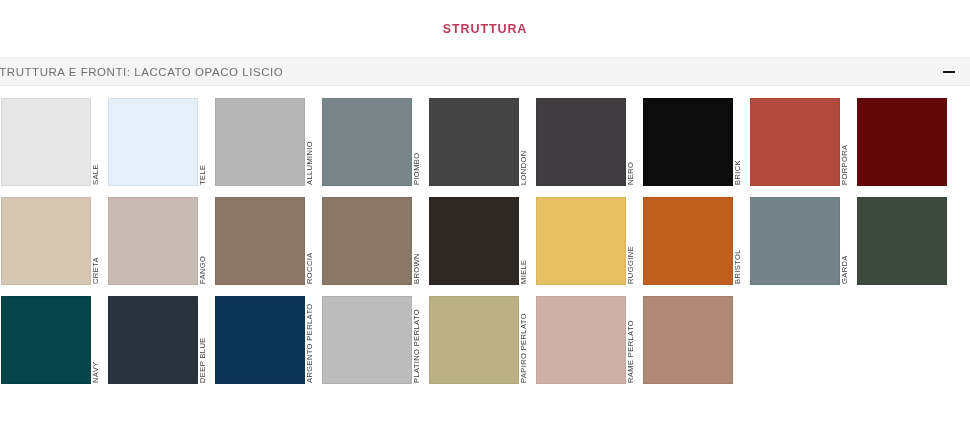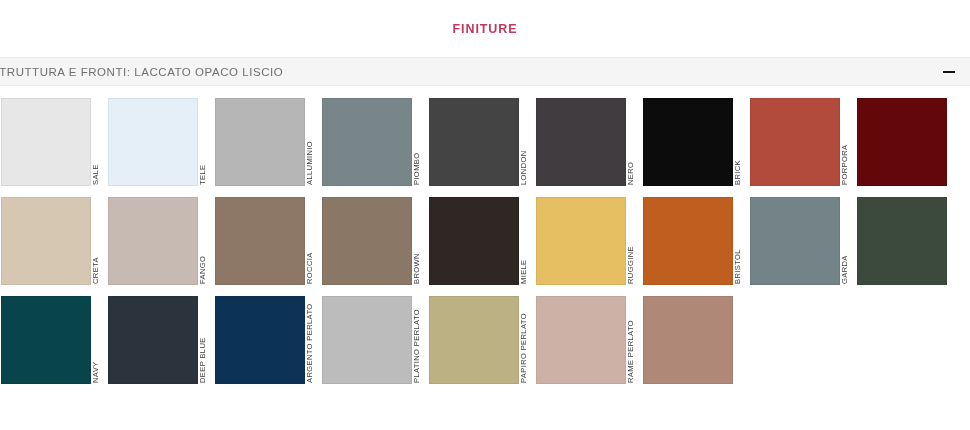--- a/index.html
+++ b/index.html
@@ -123,21 +123,21 @@
     border: 1px solid rgba(0,0,0,0.06);
     cursor: pointer;
   }
 </style>
 </head>
 <body>
 
 <div class="page">
 
   <div class="title-bar">
-    <div class="title">FINITURE</div>
+    <div class="title">STRUTTURA</div>
   </div>
 
   <div class="section-header">
     <div class="section-title">STRUTTURA E FRONTI: LACCATO OPACO LISCIO</div>
     <div class="collapse-btn">
       <span class="minus-glyph"></span>
     </div>
   </div>
 
   <div class="grid" id="swatch-grid">

